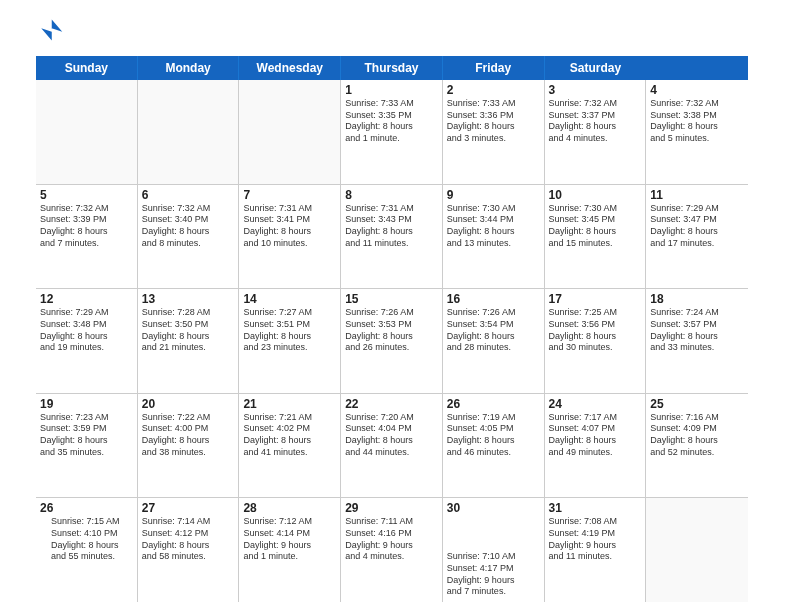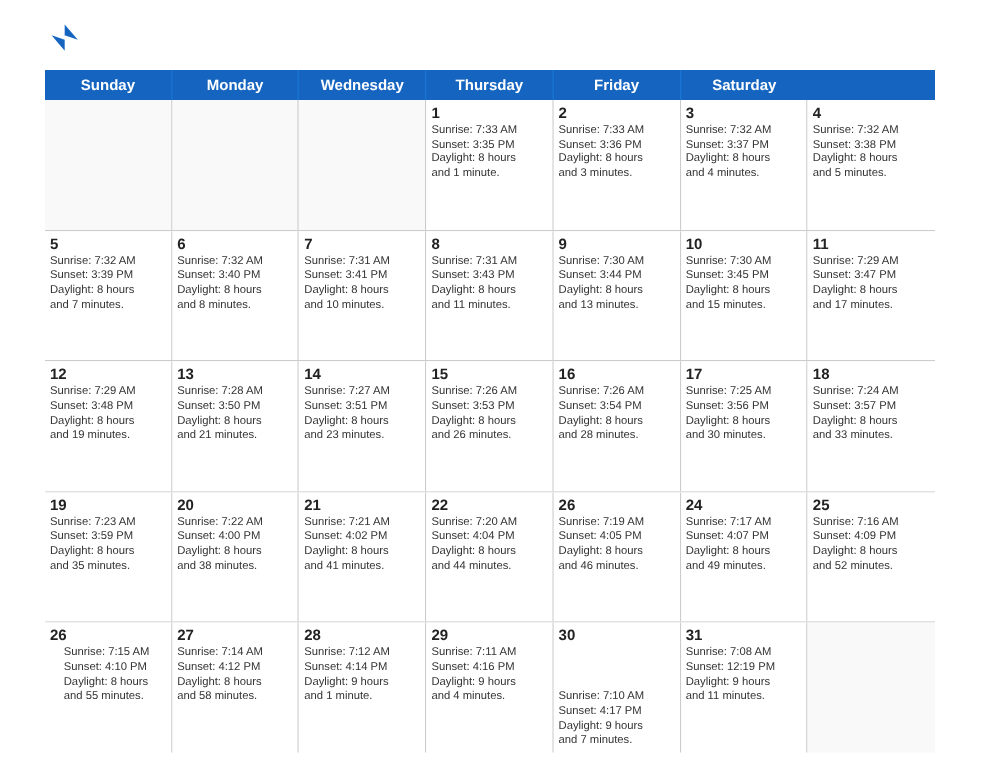--- a/index.html
+++ b/index.html
@@ -363,21 +363,21 @@
           <div class="cal-cell">
             <span class="day-num">30</span>
             <div class="cell-text" style="white-space: pre-line; margin-top: 36px;">Sunrise: 7:10 AM
 Sunset: 4:17 PM
 Daylight: 9 hours
 and 7 minutes.</div>
           </div>
           <div class="cal-cell">
             <span class="day-num">31</span>
             <div class="cell-text" style="white-space: pre-line;">Sunrise: 7:08 AM
-Sunset: 12:19 PM
+Sunset: 4:19 PM
 Daylight: 9 hours
 and 11 minutes.</div>
           </div>
           <div class="cal-cell empty"></div>
         </div>
       </div>
   </div>
 </div>
 
 </body></html>

